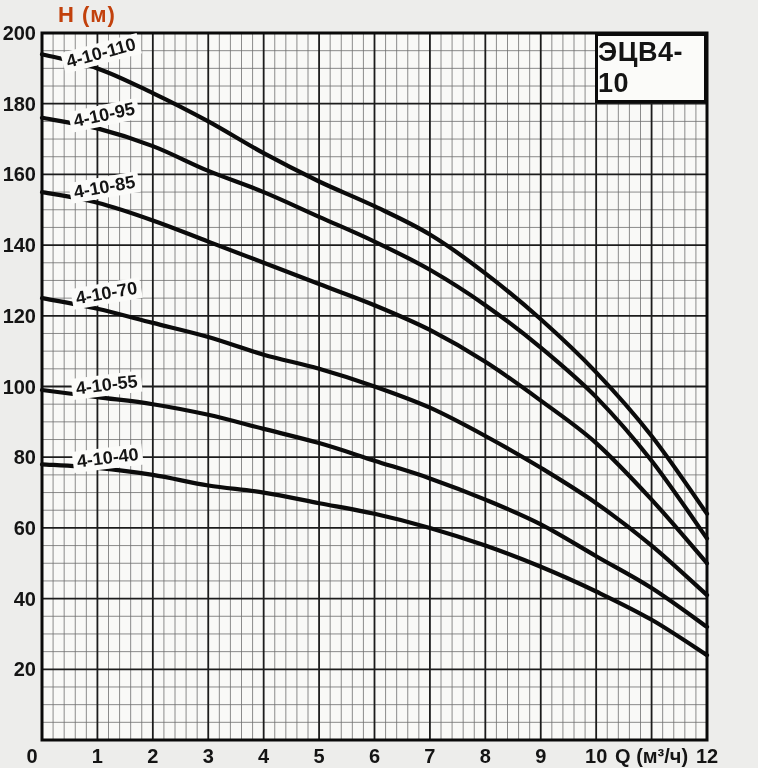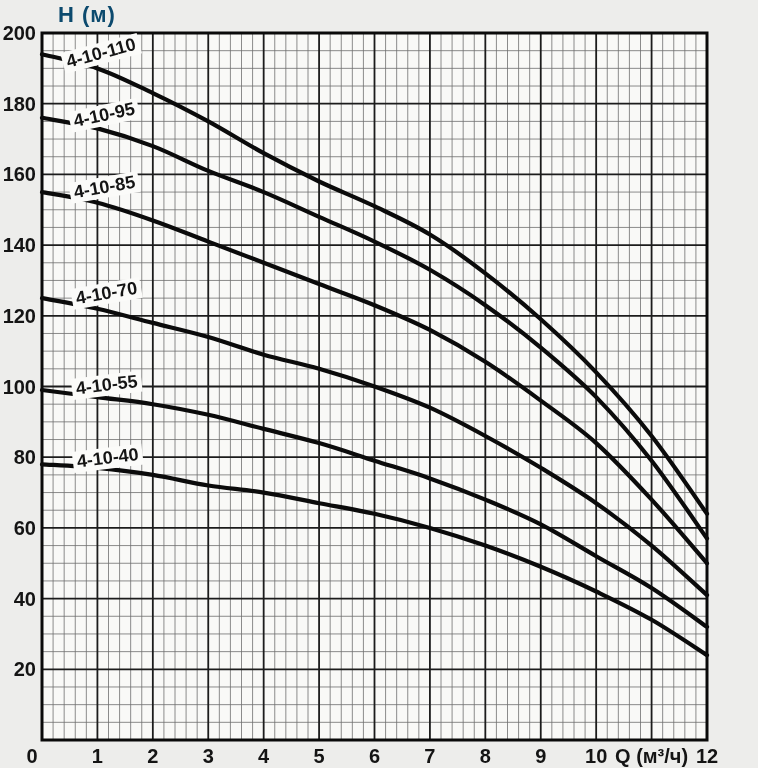--- a/index.html
+++ b/index.html
@@ -12,21 +12,21 @@
   }
   #chart-svg{position:absolute;left:0;top:0;}
   #chart-svg text{
     font-family:"Liberation Sans",sans-serif;
     font-weight:bold;
     fill:#141414;
   }
   .y-axis-title{
     position:absolute;
     left:58px;top:2px;
-    font-size:22px;font-weight:bold;color:#0c4a6e;
+    font-size:22px;font-weight:bold;color:#c2410c;
     letter-spacing:1px;
     white-space:nowrap;
   }
   .title-box{
     position:absolute;
     left:595px;top:33px;
     width:112px;height:70px;
     box-sizing:border-box;
     background:#fbfbf9;
     border:3px solid #0a0a0a;
@@ -181,20 +181,21 @@
       <text x="429.9166666666667" y="763" text-anchor="middle" font-size="20">7</text>
       <text x="485.3333333333333" y="763" text-anchor="middle" font-size="20">8</text>
       <text x="540.75" y="763" text-anchor="middle" font-size="20">9</text>
       <text x="596.1666666666666" y="763" text-anchor="middle" font-size="20">10</text>
       <text x="707" y="763" text-anchor="middle" font-size="20">12</text>
       <text x="651.5833333333334" y="763" text-anchor="middle" font-size="20">Q (м³/ч)</text>
     </svg>
 
   <div class="y-axis-title">H (м)</div>
 
+  <div class="title-box">ЭЦВ4-10</div>
 
   <div class="curve-label lbl-0">4-10-110</div>
   <div class="curve-label lbl-1">4-10-95</div>
   <div class="curve-label lbl-2">4-10-85</div>
   <div class="curve-label lbl-3">4-10-70</div>
   <div class="curve-label lbl-4">4-10-55</div>
   <div class="curve-label lbl-5">4-10-40</div>
 </div>
 
 </body></html>

